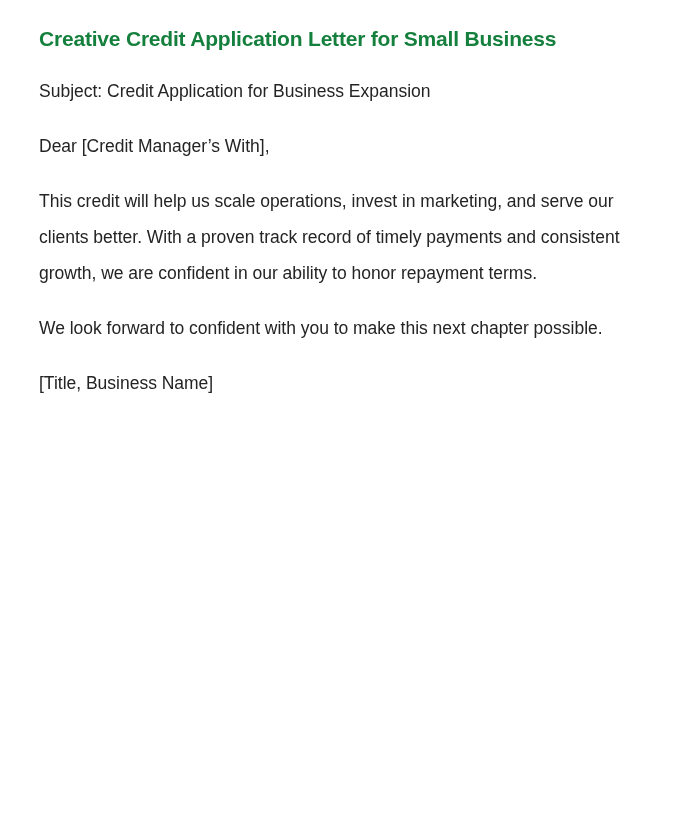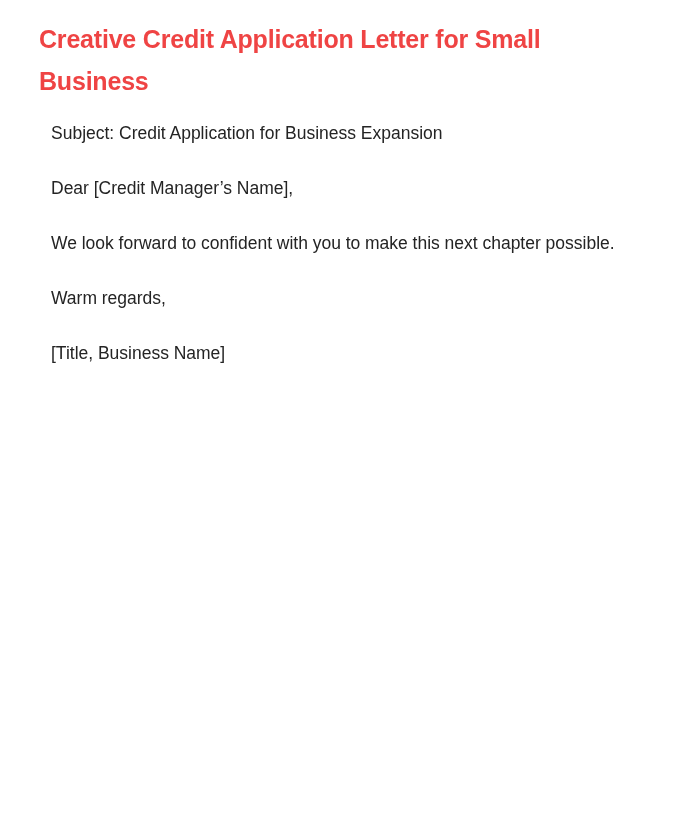--- a/index.html
+++ b/index.html
@@ -18,33 +18,33 @@
     width: 700px;
     height: 826px;
     background: #ffffff;
     padding: 18px 39px 0 39px;
     overflow: hidden;
   }
   .doc-title {
     margin: 0 0 7px 0;
     padding: 0;
     font-family: "Liberation Sans", sans-serif;
-    font-size: 25px;
+    font-size: 21px;
     line-height: 42px;
     font-weight: 700;
     letter-spacing: -0.2px;
-    color: #ef4444;
+    color: #15803d;
     max-width: 560px;
   }
   .letter-body {
     margin: 0;
     padding: 0;
   }
   .para {
-    margin: 12px;
+    margin: 0;
     padding: 0;
     font-family: "Liberation Sans", sans-serif;
     font-size: 17.5px;
     line-height: 36px;
     font-weight: 400;
     color: #242424;
     max-width: 600px;
     word-spacing: -0.1px;
   }
   .para + .para {
@@ -58,25 +58,25 @@
 <body>
 
 <div class="page">
 
   <h1 class="doc-title">Creative Credit Application Letter for Small Business</h1>
 
   <div class="letter-body">
 
     <p class="para para-subject">Subject: Credit Application for Business Expansion</p>
 
-    <p class="para">Dear [Credit Manager’s Name],</p>
+    <p class="para">Dear [Credit Manager’s With],</p>
 
 
+    <p class="para">This credit will help us scale operations, invest in marketing, and serve our clients better. With a proven track record of timely payments and consistent growth, we are confident in our ability to honor repayment terms.</p>
 
     <p class="para">We look forward to confident with you to make this next chapter possible.</p>
 
-    <p class="para">Warm regards,</p>
 
 
     <p class="para">[Title, Business Name]</p>
 
   </div>
 </div>
 
 </body></html>

